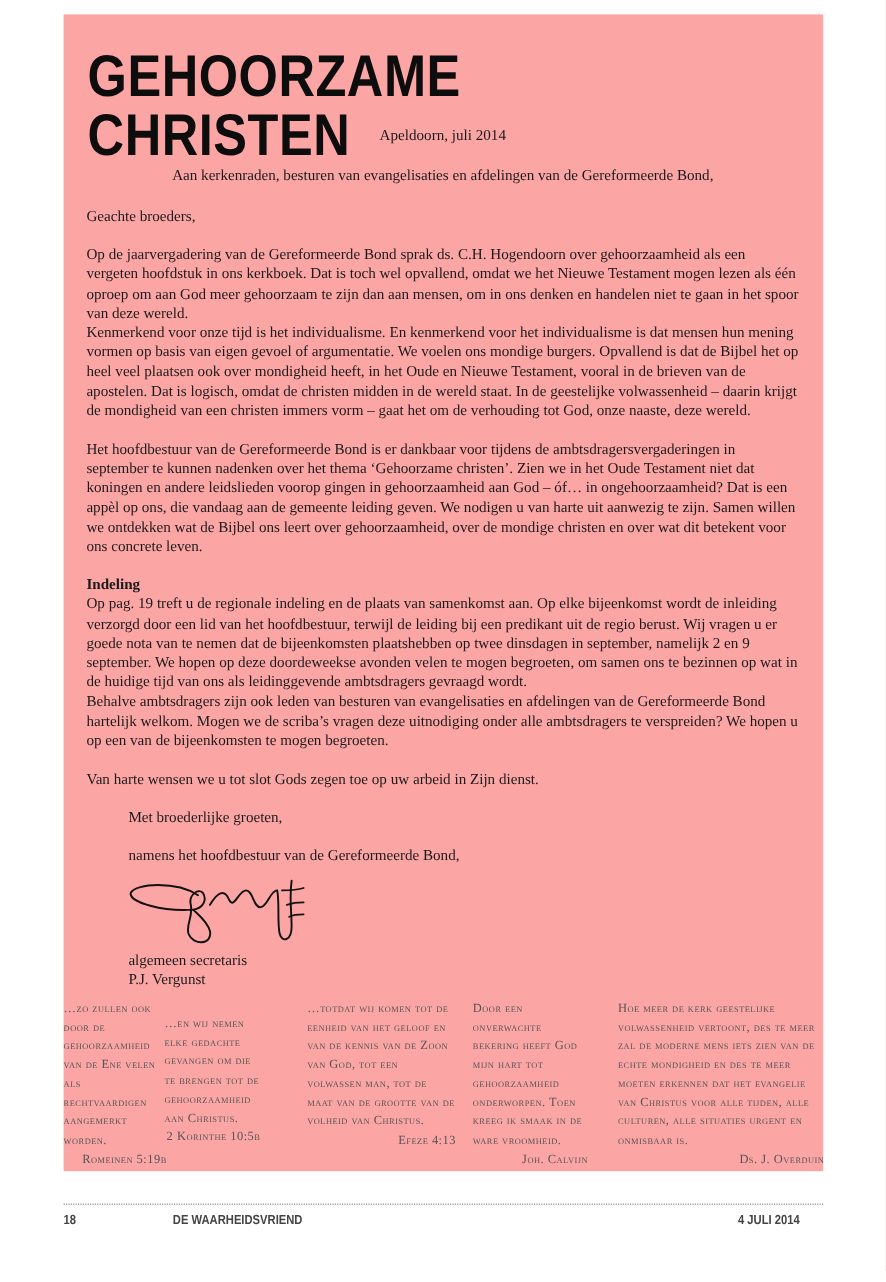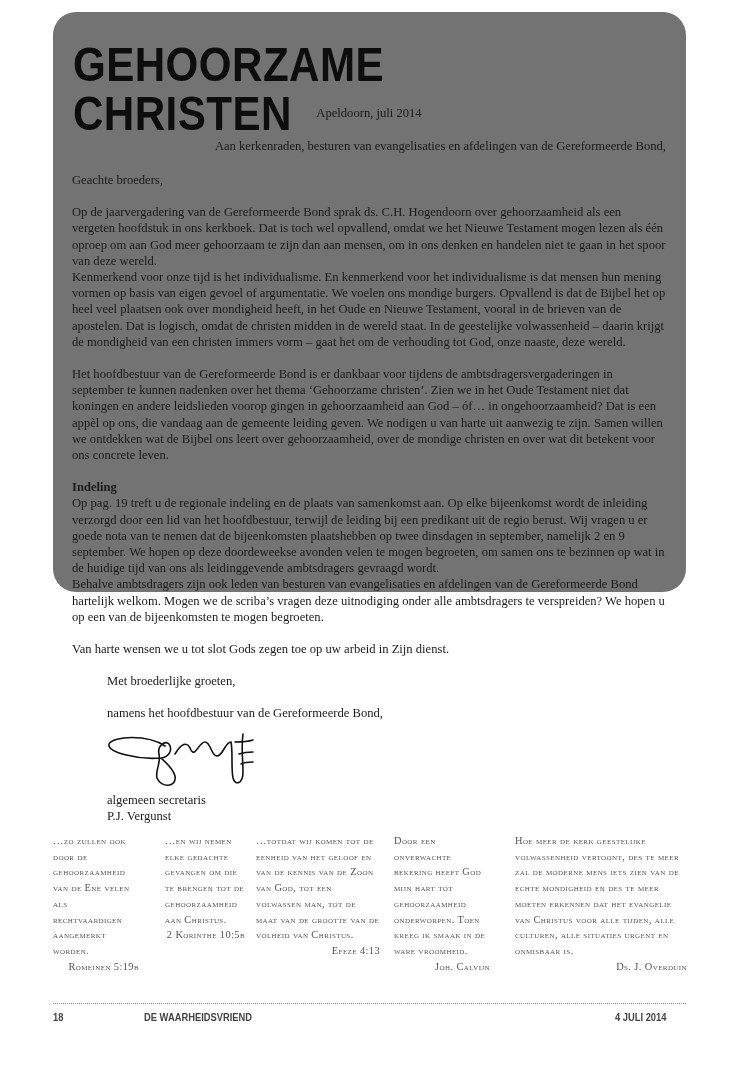--- a/index.html
+++ b/index.html
@@ -1,17 +1,17 @@
 <!DOCTYPE html>
 <html><head>
 <meta charset="utf-8">
 <style>
   html, body { margin: 0; padding: 0; background: #ffffff; }
   body { width: 738px; height: 1068px; position: relative; overflow: hidden; font-family: "Liberation Serif", "DejaVu Serif", serif; color: #1a1a1a; }
-  .letter-box { position: absolute; left: 53px; top: 12px; width: 633px; height: 580px; background: #737373; border-radius: 23px; }
+  .letter-box { position: absolute; left: 53px; top: 12px; width: 633px; height: 964px; background: #fca5a5; }
   .title { position: absolute; left: 20px; top: 28px; margin: 0; font-family: "Liberation Sans", "DejaVu Sans", sans-serif; font-weight: bold; font-size: 49px; letter-spacing: 0.5px; line-height: 1; color: #0d0d0d; transform: scaleX(0.86); transform-origin: left top; }
   .body-text { position: absolute; left: 19px; right: 20px; font-size: 12.6px; line-height: 16.2px; }
   .right-align { text-align: right; }
   p { margin: 0; }
   .gap { height: 16px; }
   .heading { font-weight: bold; }
   .indent { padding-left: 35px; }
   .signature { display: block; margin: 6px 0 2px 0; }
   .quotes { position: absolute; top: 833px; left: 53px; width: 633px; height: 130px; font-family: "Liberation Serif", "DejaVu Serif", serif; font-variant: small-caps; color: #555; font-size: 10.4px; line-height: 15.7px; letter-spacing: 0.4px; }
   .quote { position: absolute; top: 0; }
@@ -19,21 +19,21 @@
   .footer-rule { position: absolute; left: 53px; top: 1003px; width: 633px; border-top: 1px dotted #8a8a8a; }
   .footer { position: absolute; top: 1011px; font-family: "Liberation Sans", "DejaVu Sans", sans-serif; font-weight: bold; font-size: 11px; color: #444; transform: scaleX(0.85); transform-origin: left top; }
 </style>
 </head>
 <body>
 
 <div class="letter-box">
   <h1 class="title">GEHOORZAME CHRISTEN</h1>
 
   <div class="body-text right-align" style="top:93px;text-align:center;">Apeldoorn, juli 2014</div>
-  <div class="body-text right-align" style="top:126px;">Aan kerkenraden, besturen van evangelisaties en afdelingen van de Gereformeerde Bond,</div>
+  <div class="body-text right-align" style="top:126px;text-align:center;">Aan kerkenraden, besturen van evangelisaties en afdelingen van de Gereformeerde Bond,</div>
 
   <div class="body-text" style="top:160px;">
     <p>Geachte broeders,</p>
     <div class="gap"></div>
     <p>Op de jaarvergadering van de Gereformeerde Bond sprak ds. C.H. Hogendoorn over gehoorzaamheid als een vergeten hoofdstuk in ons kerkboek. Dat is toch wel opvallend, omdat we het Nieuwe Testament mogen lezen als één oproep om aan God meer gehoorzaam te zijn dan aan mensen, om in ons denken en handelen niet te gaan in het spoor van deze wereld.</p>
     <p>Kenmerkend voor onze tijd is het individualisme. En kenmerkend voor het individualisme is dat mensen hun mening vormen op basis van eigen gevoel of argumentatie. We voelen ons mondige burgers. Opvallend is dat de Bijbel het op heel veel plaatsen ook over mondigheid heeft, in het Oude en Nieuwe Testament, vooral in de brieven van de apostelen. Dat is logisch, omdat de christen midden in de wereld staat. In de geestelijke volwassenheid – daarin krijgt de mondigheid van een christen immers vorm – gaat het om de verhouding tot God, onze naaste, deze wereld.</p>
     <div class="gap"></div>
     <p>Het hoofdbestuur van de Gereformeerde Bond is er dankbaar voor tijdens de ambtsdragersvergaderingen in september te kunnen nadenken over het thema ‘Gehoorzame christen’. Zien we in het Oude Testament niet dat koningen en andere leidslieden voorop gingen in gehoorzaamheid aan God – óf… in ongehoorzaamheid? Dat is een appèl op ons, die vandaag aan de gemeente leiding geven. We nodigen u van harte uit aanwezig te zijn. Samen willen we ontdekken wat de Bijbel ons leert over gehoorzaamheid, over de mondige christen en over wat dit betekent voor ons concrete leven.</p>
     <div class="gap"></div>
     <p class="heading">Indeling</p>
@@ -55,21 +55,21 @@
       <p>P.J. Vergunst</p>
     </div>
   </div>
 </div>
 
 <div class="quotes">
   <div class="quote" style="left:0; width:86px;">
     <span>…zo zullen ook door de gehoorzaamheid van de Ene velen als rechtvaardigen aangemerkt worden.</span>
     <span class="src">Romeinen 5:19b</span>
   </div>
-  <div class="quote" style="left:112px; width:80px;">
+  <div class="quote" style="left:84px; width:80px;margin-top:13px;">
     <span>…en wij nemen elke gedachte gevangen om die te brengen tot de gehoorzaamheid aan Christus.</span>
     <span class="src">2 Korinthe 10:5b</span>
   </div>
   <div class="quote" style="left:203px; width:124px;">
     <span>…totdat wij komen tot de eenheid van het geloof en van de kennis van de Zoon van God, tot een volwassen man, tot de maat van de grootte van de volheid van Christus.</span>
     <span class="src">Efeze 4:13</span>
   </div>
   <div class="quote" style="left:462px; width:172px;">
     <span>Hoe meer de kerk geestelijke volwassenheid vertoont, des te meer zal de moderne mens iets zien van de echte mondigheid en des te meer moeten erkennen dat het evangelie van Christus voor alle tijden, alle culturen, alle situaties urgent en onmisbaar is.</span>
     <span class="src">Ds. J. Overduin</span>

